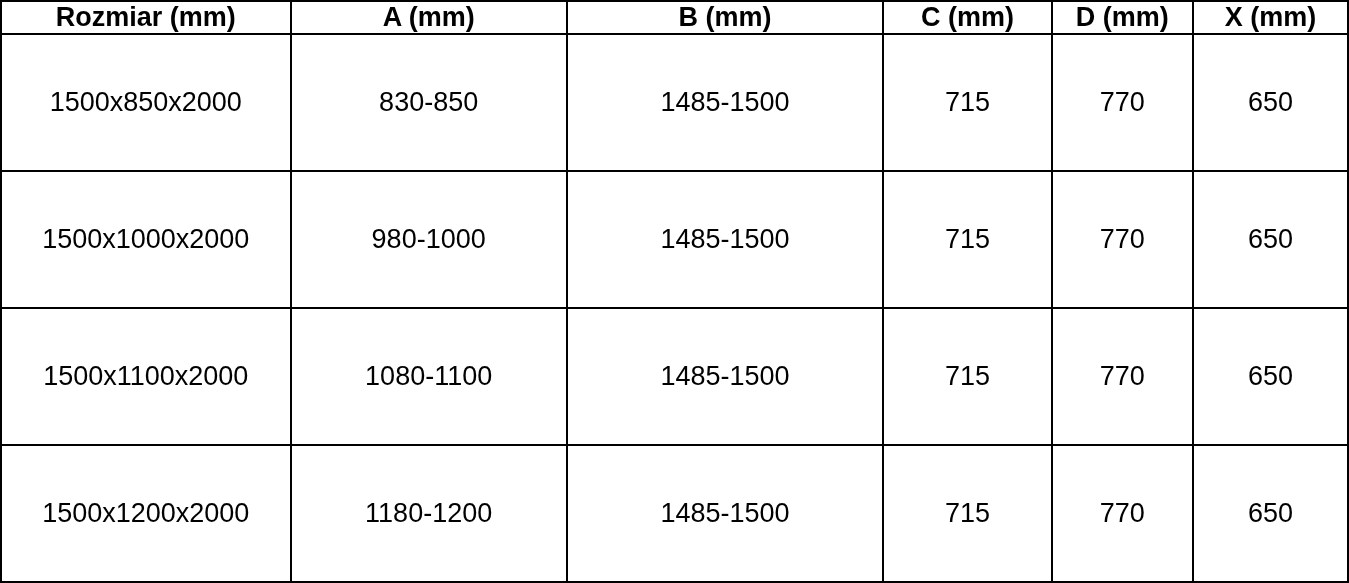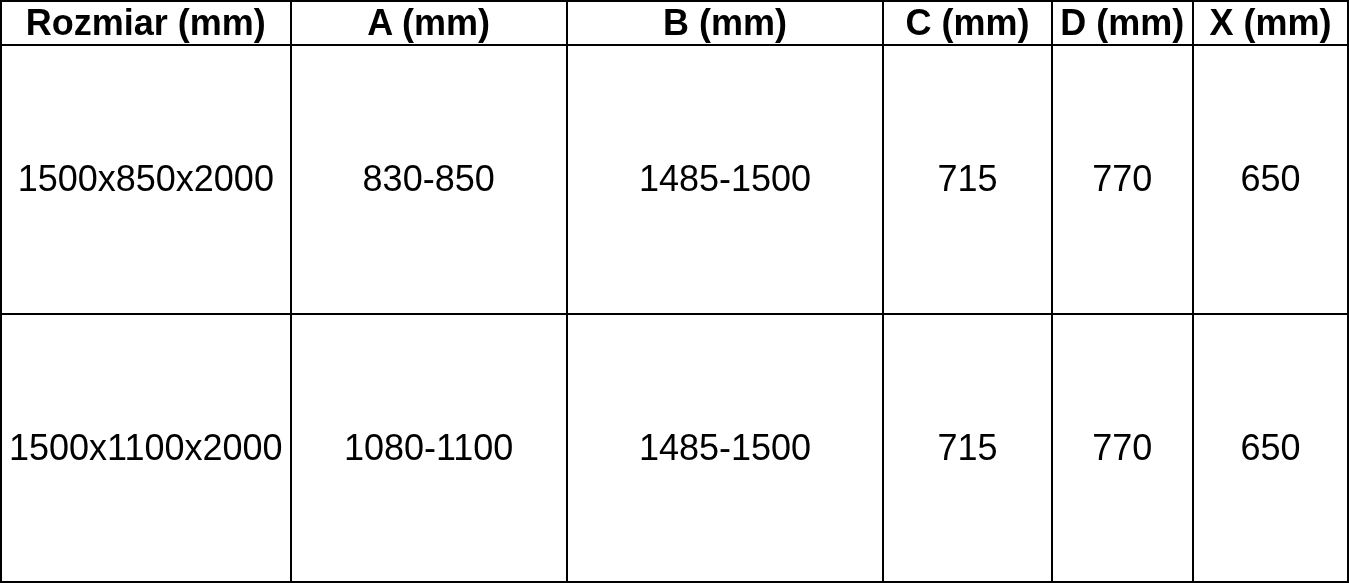--- a/index.html
+++ b/index.html
@@ -20,21 +20,21 @@
     border-collapse: collapse;
     table-layout: fixed;
     background: #ffffff;
   }
   table.spec-table th,
   table.spec-table td {
     border: 2.5px solid #000000;
     text-align: center;
     vertical-align: middle;
     color: #000000;
-    font-size: 36px;
+    font-size: 27px;
     padding: 0;
     overflow: hidden;
     white-space: nowrap;
   }
   table.spec-table th {
     font-weight: bold;
   }
   table.spec-table td {
     font-weight: normal;
   }
@@ -72,22 +72,38 @@
     <tbody>
         <tr>
           <td>1500x850x2000</td>
           <td>830-850</td>
           <td>1485-1500</td>
           <td>715</td>
           <td>770</td>
           <td>650</td>
         </tr>
         <tr>
+          <td>1500x1000x2000</td>
+          <td>980-1000</td>
+          <td>1485-1500</td>
+          <td>715</td>
+          <td>770</td>
+          <td>650</td>
+        </tr>
+        <tr>
           <td>1500x1100x2000</td>
           <td>1080-1100</td>
+          <td>1485-1500</td>
+          <td>715</td>
+          <td>770</td>
+          <td>650</td>
+        </tr>
+        <tr>
+          <td>1500x1200x2000</td>
+          <td>1180-1200</td>
           <td>1485-1500</td>
           <td>715</td>
           <td>770</td>
           <td>650</td>
         </tr>
       </tbody>
   </table>
 </div>
 
 </body></html>

